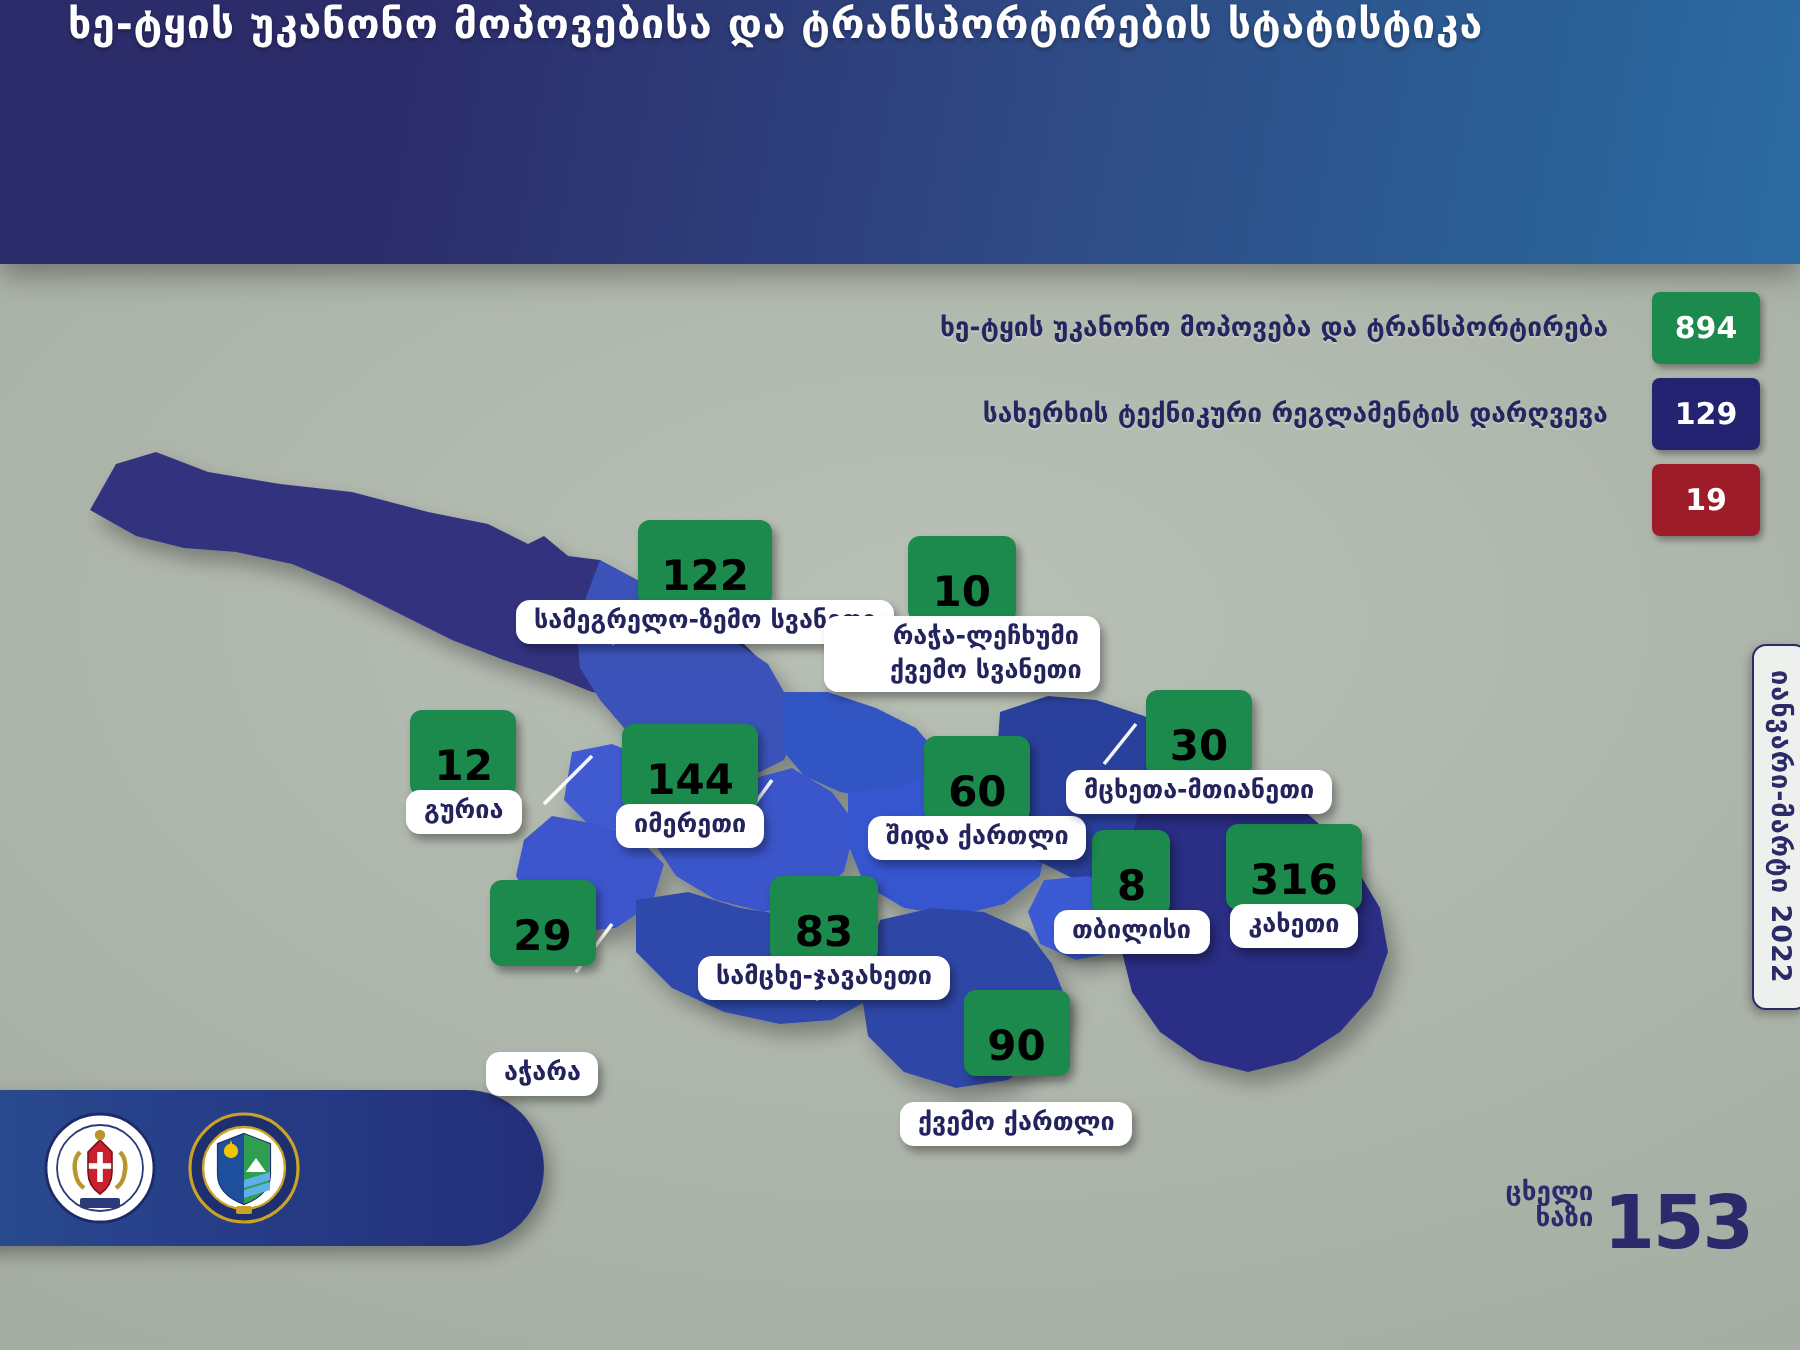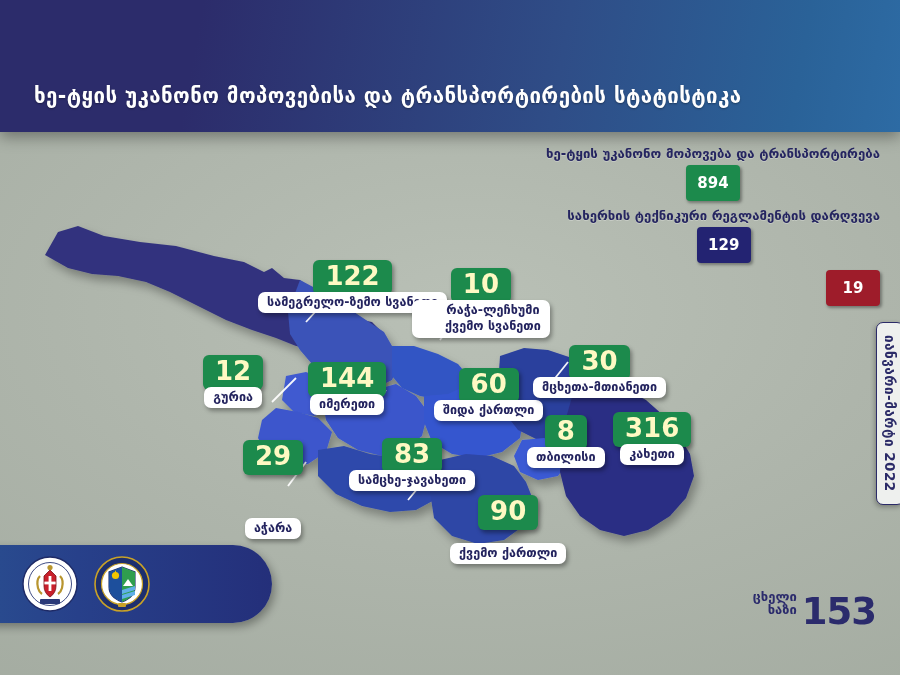--- a/index.html
+++ b/index.html
@@ -14,55 +14,55 @@
     background:
       radial-gradient(ellipse 900px 520px at 52% 46%, #b9c0b6 0%, #aeb5ab 46%, #a2aa9f 100%);
     overflow:hidden;
   }
 
   
   #header{
     position:absolute;left:0;top:0;width:900px;height:132px;
     background:linear-gradient(100deg,#2c2c6b 0%,#2c2c6b 22%,#2f4d87 62%,#2a6298 88%,#2d6ba4 100%);
     box-shadow:0 5px 14px rgba(0,0,0,.35);
-    display:flex;align-items:flex-end;
+    display:flex;align-items:flex-start;
   }
   #header-title{
     color:#ffffff;
     font-size:20.5px;font-weight:bold;letter-spacing:.4px;
     padding:0 0 24px 34px;white-space:nowrap;
     text-shadow:0 1px 2px rgba(0,0,0,.35);
   }
 
   
   #legend{
     position:absolute;right:20px;top:146px;
     display:flex;flex-direction:column;gap:7px;align-items:flex-end;
   }
-  .legend-row{display:flex;align-items:center;gap:4px;justify-content:space-between;flex-direction:column;}
+  .legend-row{display:flex;align-items:center;gap:22px;justify-content:space-between;}
   .legend-label{
     color:#252560;font-size:13.2px;font-weight:bold;white-space:nowrap;
     text-shadow:0 1px 0 rgba(255,255,255,.25);
   }
   .legend-badge{
     min-width:42px;height:36px;border-radius:4px;
     display:flex;align-items:center;justify-content:center;
     color:#fff;font-size:15px;font-weight:bold;padding:0 6px;
     box-shadow:1.5px 2px 3px rgba(0,0,0,.35);
   }
 
   
   #map-wrap{position:absolute;left:0;top:150px;width:900px;height:430px;}
   #map-svg{position:absolute;left:0;top:0;}
 
   
   .marker{position:absolute;display:flex;flex-direction:column;align-items:center;}
   .marker-value{
-    background:#1c8a4c;color:#fef9c3;font-size:26px;font-weight:bold;
-    border-radius:6px;padding:2px 12px 3px;line-height:1.15;
+    background:#1c8a4c;color:#000000;font-size:21px;font-weight:bold;
+    border-radius:6px;padding:16px 12px 3px;line-height:1.15;
     box-shadow:2px 3px 4px rgba(0,0,0,.38);
     position:relative;z-index:2;
   }
   .marker-name{
     background:#ffffff;color:#23235e;font-size:12.6px;font-weight:bold;
     border-radius:7px;padding:2px 9px 3px;line-height:1.3;white-space:nowrap;
     box-shadow:2px 3px 4px rgba(0,0,0,.34);
     margin-top:-3px;position:relative;z-index:3;text-align:center;
   }
   .marker-name.two-line{white-space:normal;padding-left:33px;}

